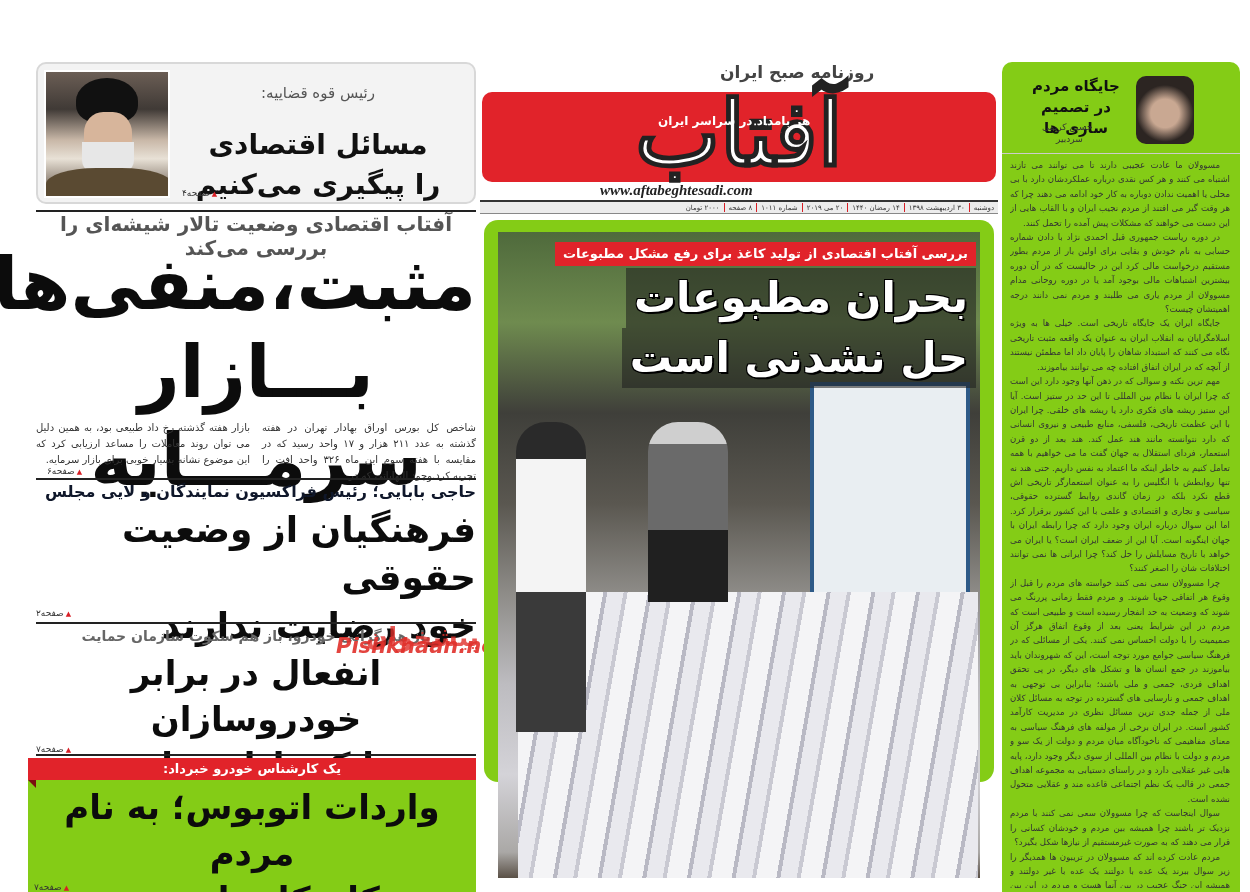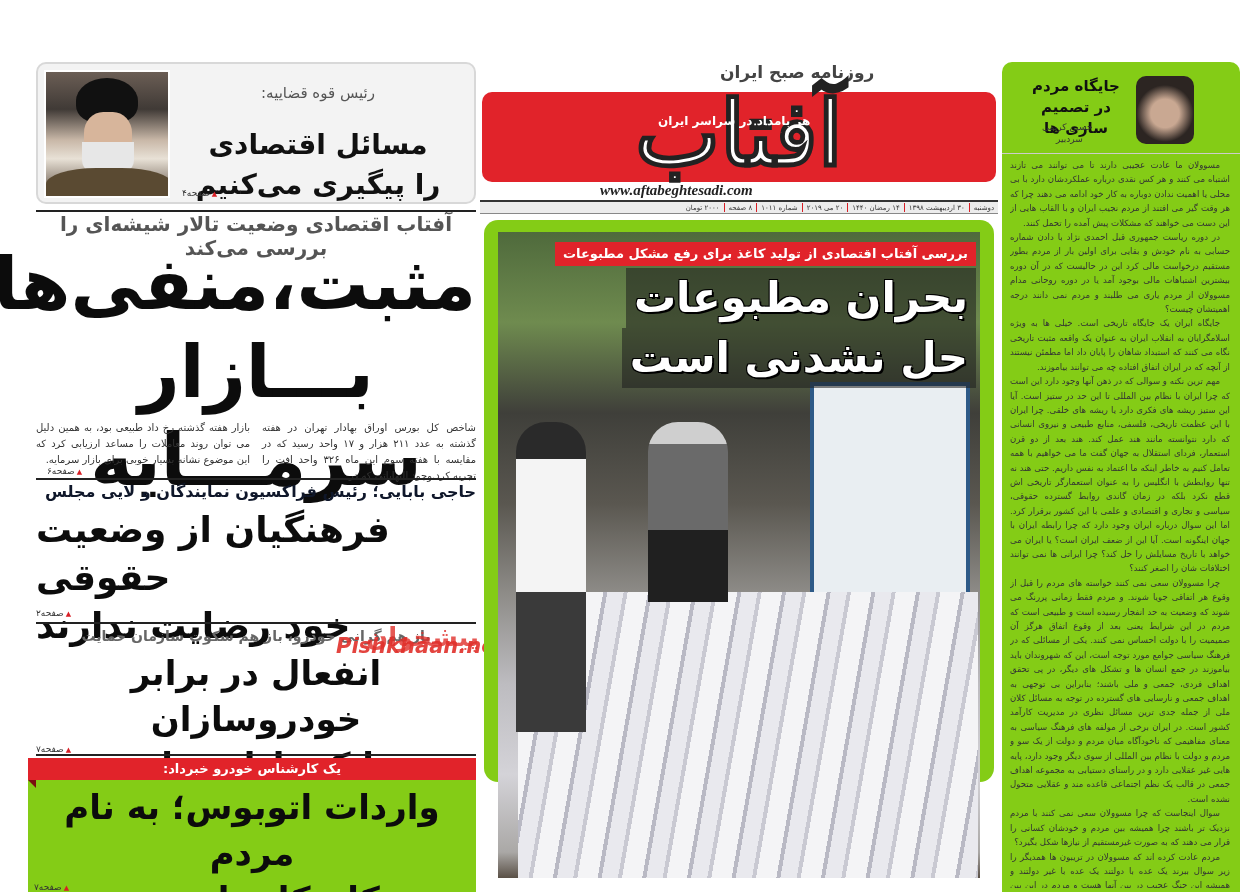--- a/index.html
+++ b/index.html
@@ -24,21 +24,21 @@
 
   .sep { position: absolute; left: 0; width: 440px; height: 2px; background: #222; }
 
   .market-kicker { position: absolute; left: 0; top: 150px; width: 440px; text-align: center; font-size: 20px; color: #555; font-weight: bold; }
   .market-headline { position: absolute; left: 0; top: 178px; width: 440px; text-align: center; font-size: 72px; line-height: 88px; font-weight: bold; color: #0c0c0c; letter-spacing: 1px; }
   .market-body { position: absolute; left: 0; top: 358px; width: 440px; display: flex; gap: 12px; }
   .market-body p { flex: 1; font-size: 10px; line-height: 16px; color: #333; text-align: justify; }
   .market-ref { position: absolute; left: 11px; top: 404px; }
 
   .teach-kicker { position: absolute; left: 0; top: 420px; width: 440px; text-align: right; font-size: 16px; color: #0f172a; font-weight: bold; }
-  .teach-headline { position: absolute; left: 0; top: 444px; width: 440px; text-align: left; font-size: 36px; line-height: 48px; font-weight: bold; color: #0c0c0c; }
+  .teach-headline { position: absolute; left: 0; top: 444px; width: 440px; text-align: right; font-size: 36px; line-height: 48px; font-weight: bold; color: #0c0c0c; }
   .teach-ref { position: absolute; left: 0; top: 546px; }
 
   .car-kicker { position: absolute; left: 0; top: 566px; width: 440px; text-align: center; font-size: 14px; color: #666; font-weight: bold; }
   .car-headline { position: absolute; left: 0; top: 588px; width: 440px; text-align: center; font-size: 34px; line-height: 46px; font-weight: bold; color: #0c0c0c; }
   .car-ref { position: absolute; left: 0; top: 682px; }
 
   .watermark { position: absolute; left: 300px; top: 572px; font-size: 21px; font-weight: bold; font-style: italic; color: #e0302b; direction: ltr; font-family: "DejaVu Sans", sans-serif; opacity: 0.9; text-align: center; }
   .watermark-logo { position: absolute; left: 330px; top: 560px; font-size: 26px; color: #e0302b; font-weight: bold; opacity: 0.8; }
 
   .bus-box { position: absolute; left: -8px; top: 696px; width: 448px; height: 134px; background: #84cc16; }

